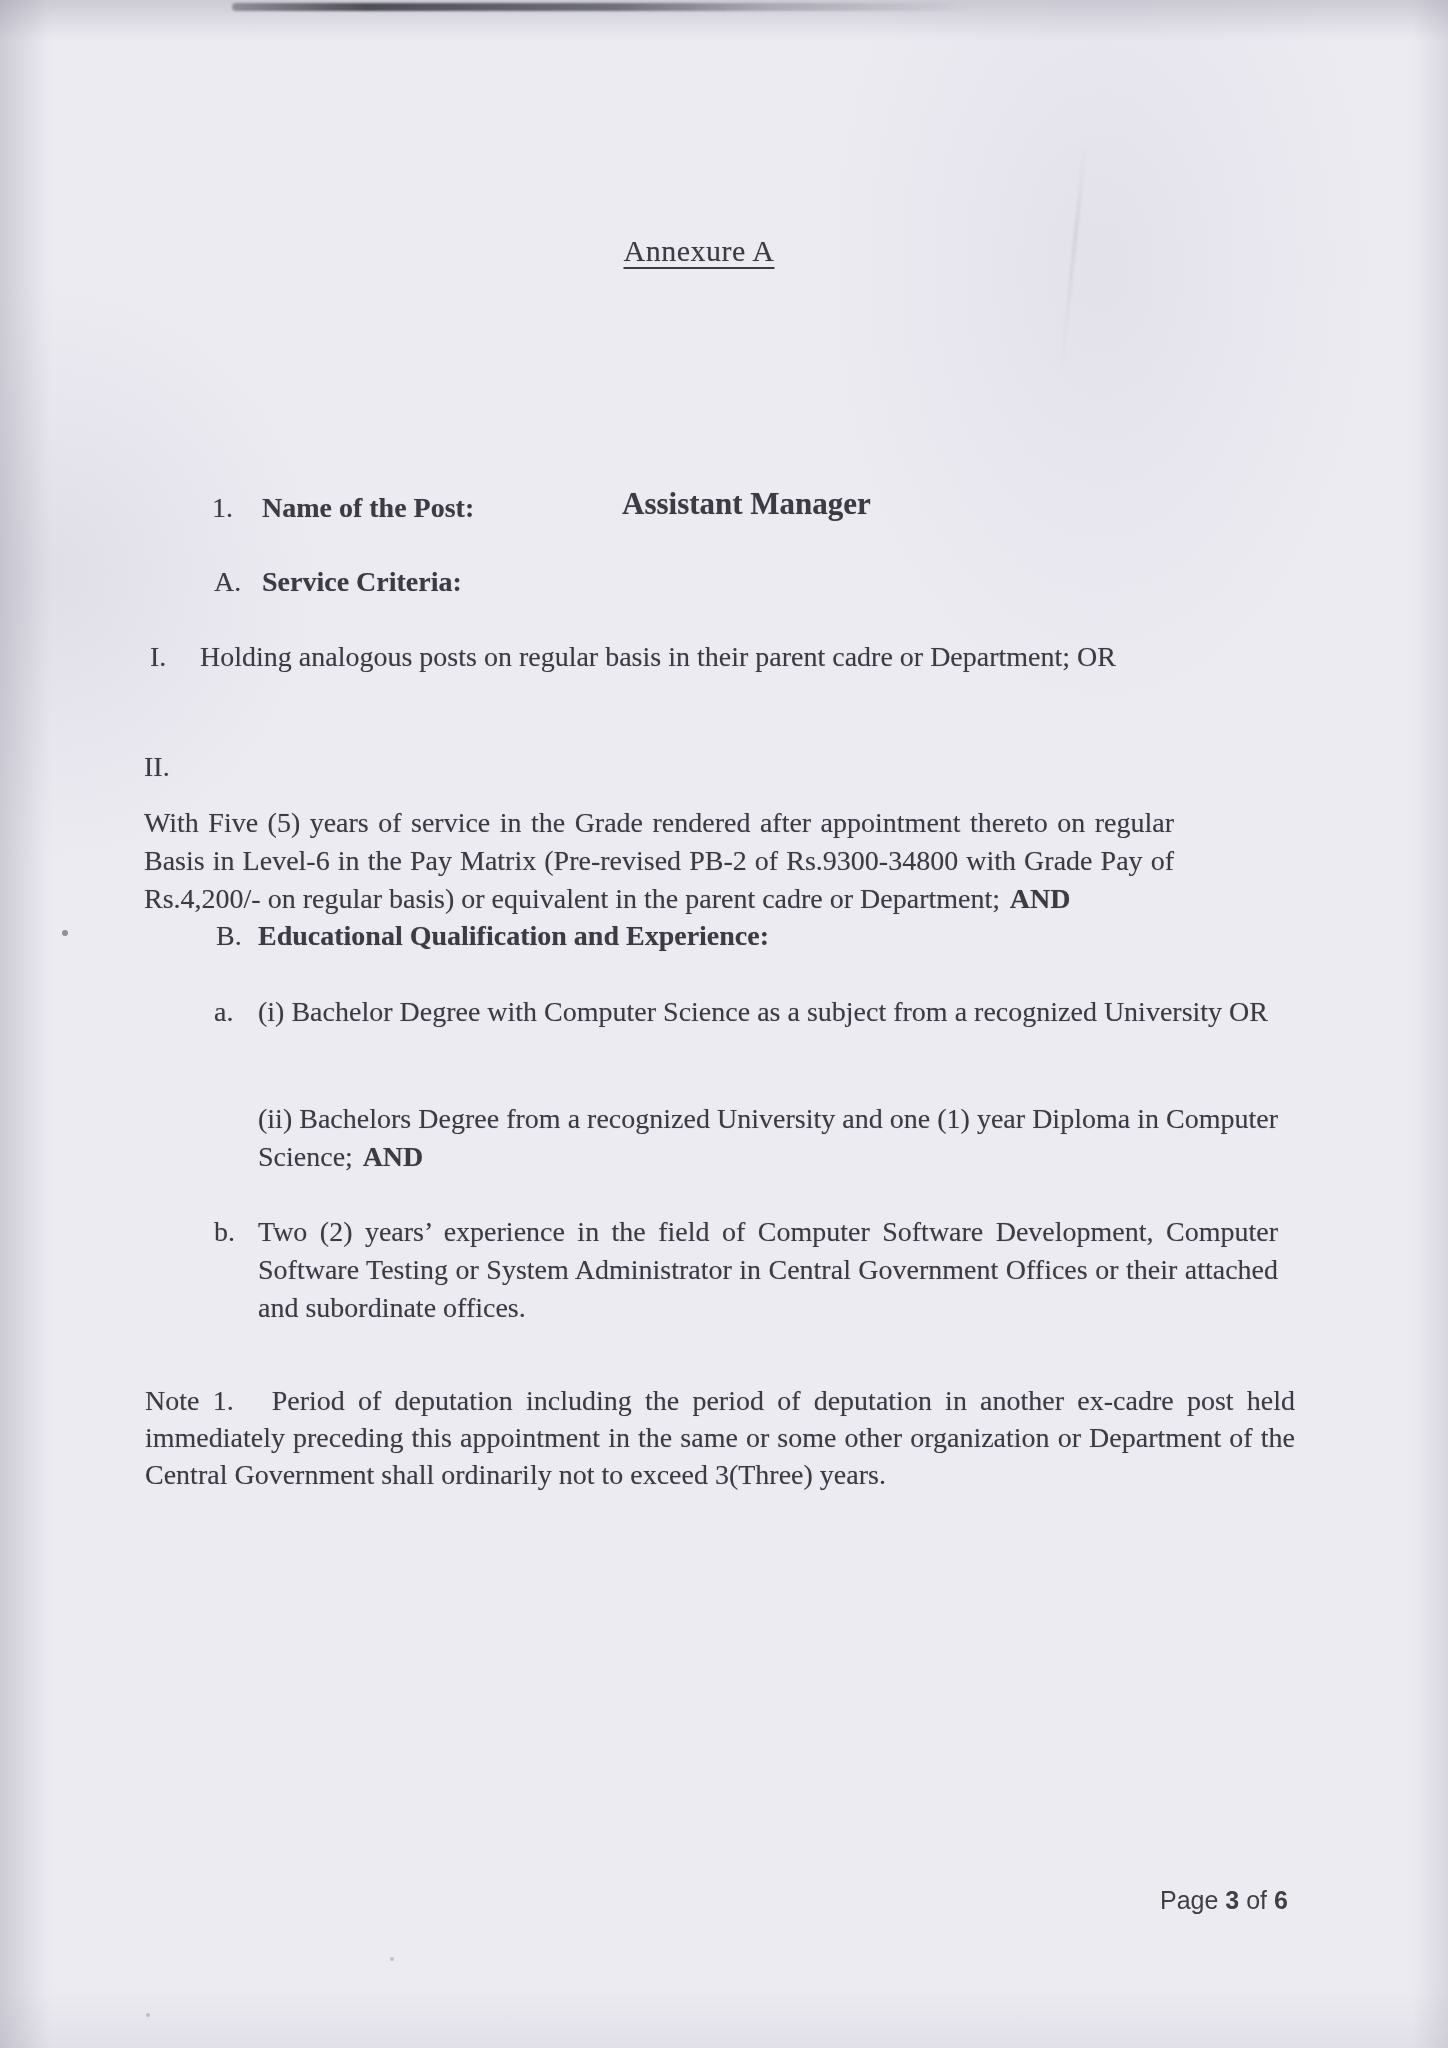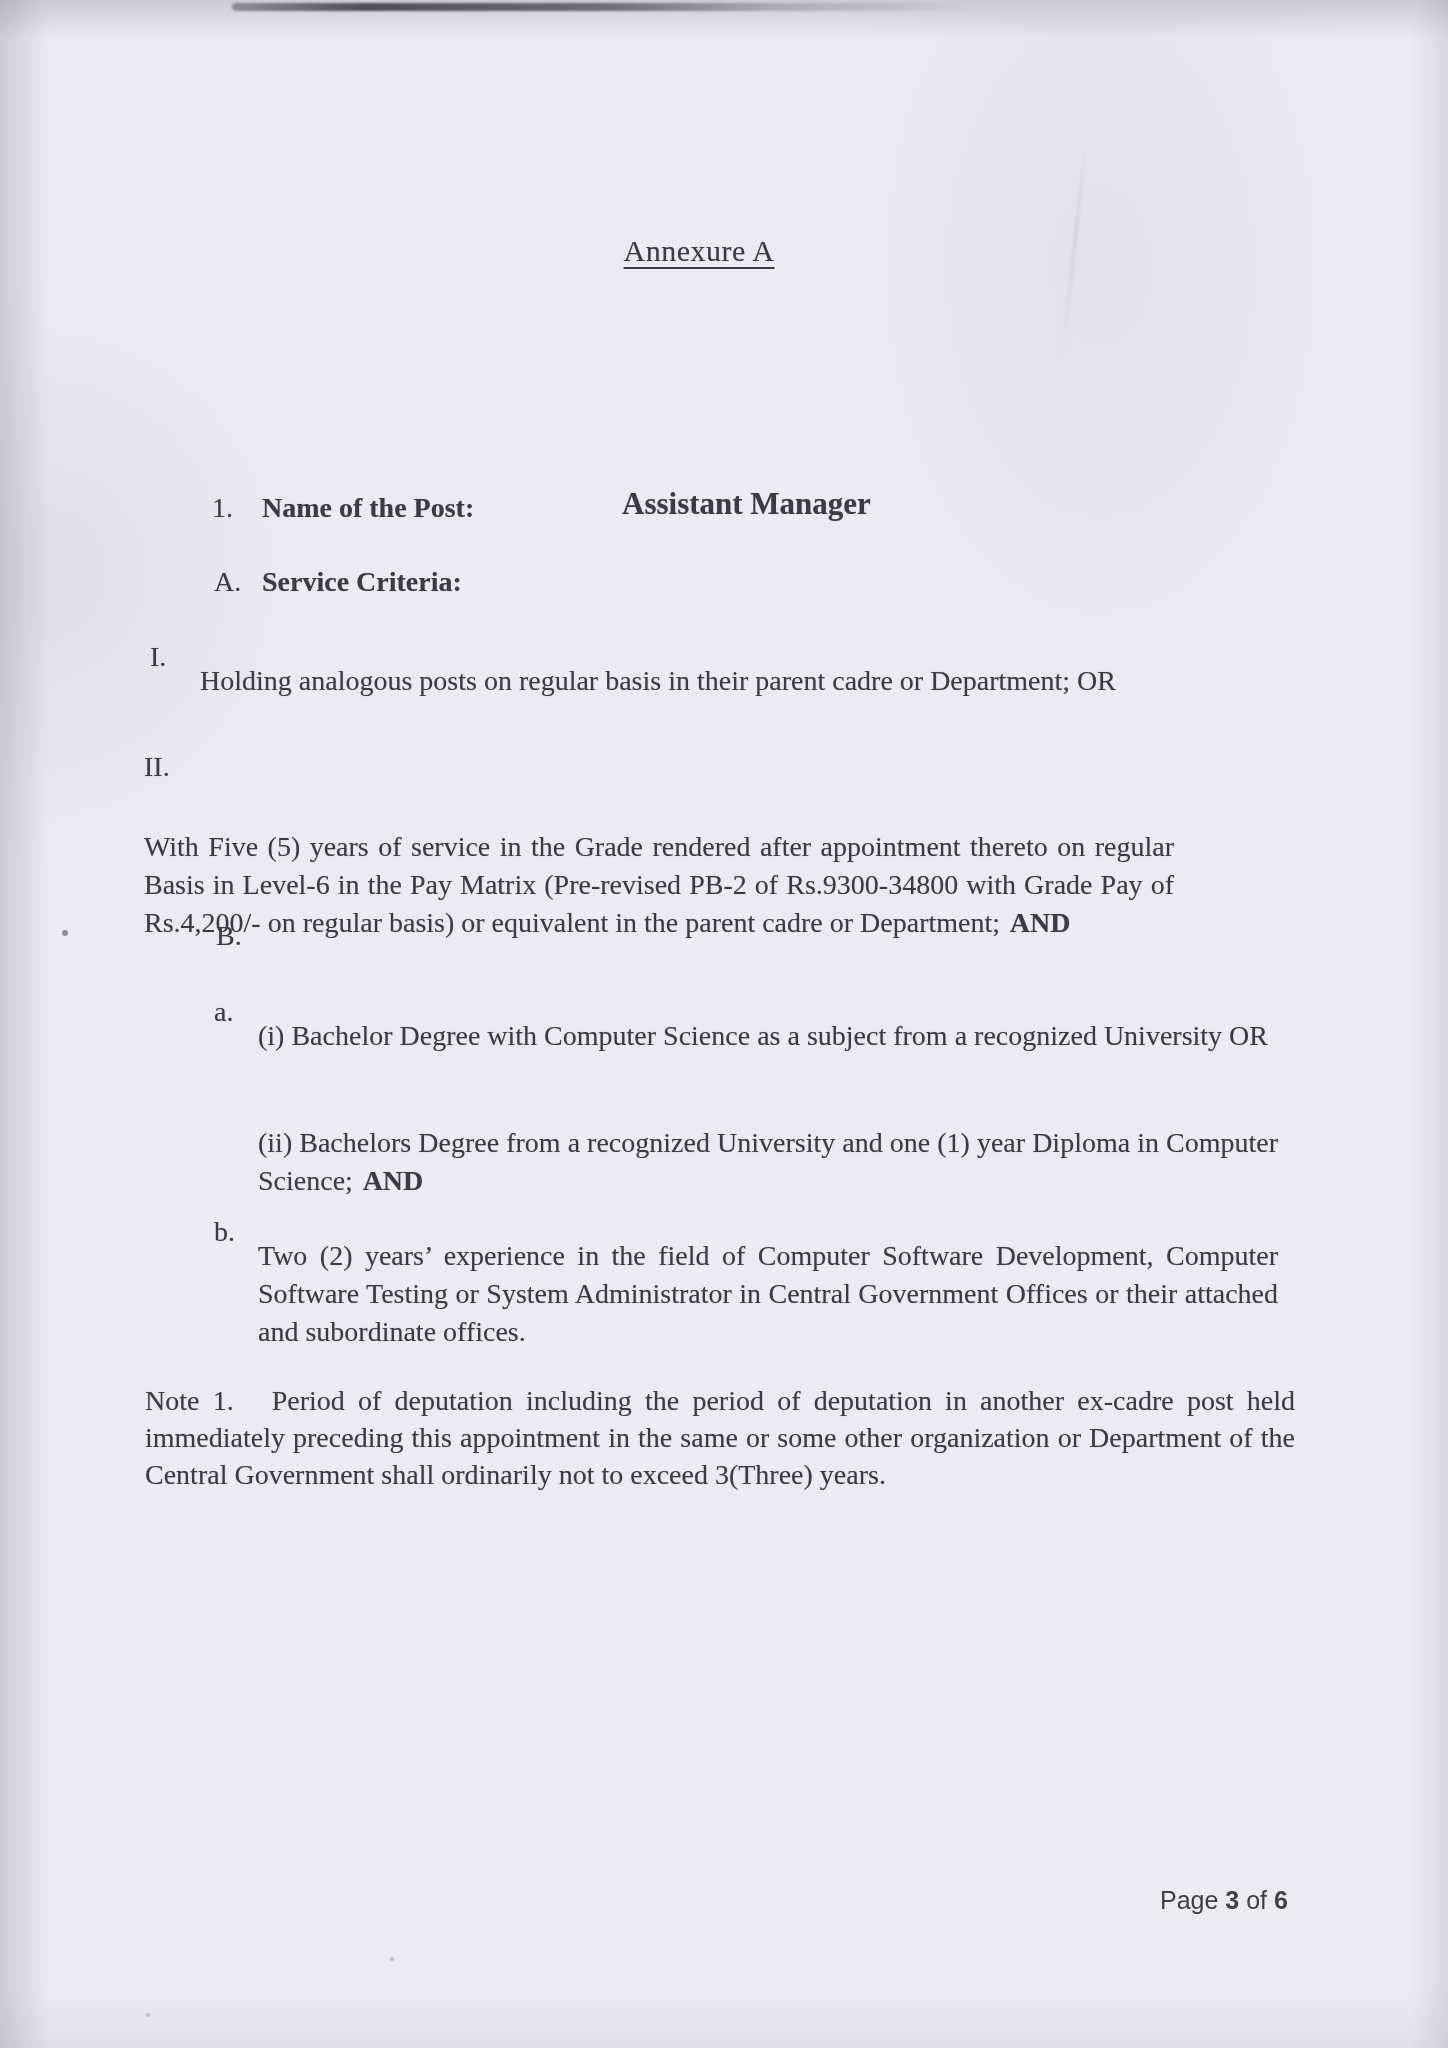--- a/index.html
+++ b/index.html
@@ -47,21 +47,21 @@
     position:absolute; top:301px; left:0; width:1398px; text-align:center;
     font-size:28px; font-weight:bold; letter-spacing:0.2px;
     text-decoration:underline; text-underline-offset:6px; text-decoration-thickness:2px;
   }
   .abs { position:absolute; font-size:28px; }
   .bold { font-weight:bold; }
   .post-value { font-size:31px; font-weight:bold; }
 
   .row { position:absolute; display:flex; font-size:28px; line-height:38px; }
   .row .num { flex:none; }
-  .row .body { text-align:justify;margin-top:24px; }
+  .row .body { text-align:justify; }
   .and { font-weight:bold; margin-left:0.35em; }
 
   .note { position:absolute; font-size:28px; line-height:37px; text-align:justify; }
   .note .nlabel { margin-right:38px; }
   .note2 .nlabel { margin-right:16px; }
 
   .footer {
     position:absolute; top:1886px; left:1160px;
     font-family:"Liberation Sans", sans-serif; font-size:25px; color:#404040;
   }
@@ -93,20 +93,21 @@
     <span class="num txt" style="flex-basis:50px;">I.</span>
     <div class="body txt" style="width:1030px;">Holding analogous posts on regular basis in their parent cadre or Department; OR</div>
   </div>
 
   <div class="row" style="top:748px; left:144px;flex-direction:column;">
     <span class="num txt" style="flex-basis:56px;">II.</span>
     <div class="body txt" style="width:1030px;"><span>With Five (5) years of service in the Grade rendered after appointment thereto on regular Basis in Level-6 in the Pay Matrix (Pre-revised PB-2 of Rs.9300-34800 with Grade Pay of Rs.4,200/- on regular basis) or equivalent in the parent cadre or Department;</span><span class="and">AND</span></div>
   </div>
 
   <span class="abs txt" style="top:920px; left:216px;">B.</span>
+  <span class="abs txt bold" style="top:920px; left:258px;">Educational Qualification and Experience:</span>
 
   <div class="row" style="top:993px; left:214px;">
     <span class="num txt" style="flex-basis:44px;">a.</span>
     <div class="body txt" style="width:1020px;">(i) Bachelor Degree with Computer Science as a subject from a recognized University OR</div>
   </div>
 
   <div class="row" style="top:1100px; left:258px;">
     <div class="body txt" style="width:1020px;"><span>(ii) Bachelors Degree from a recognized University and one (1) year Diploma in Computer Science;</span><span class="and">AND</span></div>
   </div>
 

